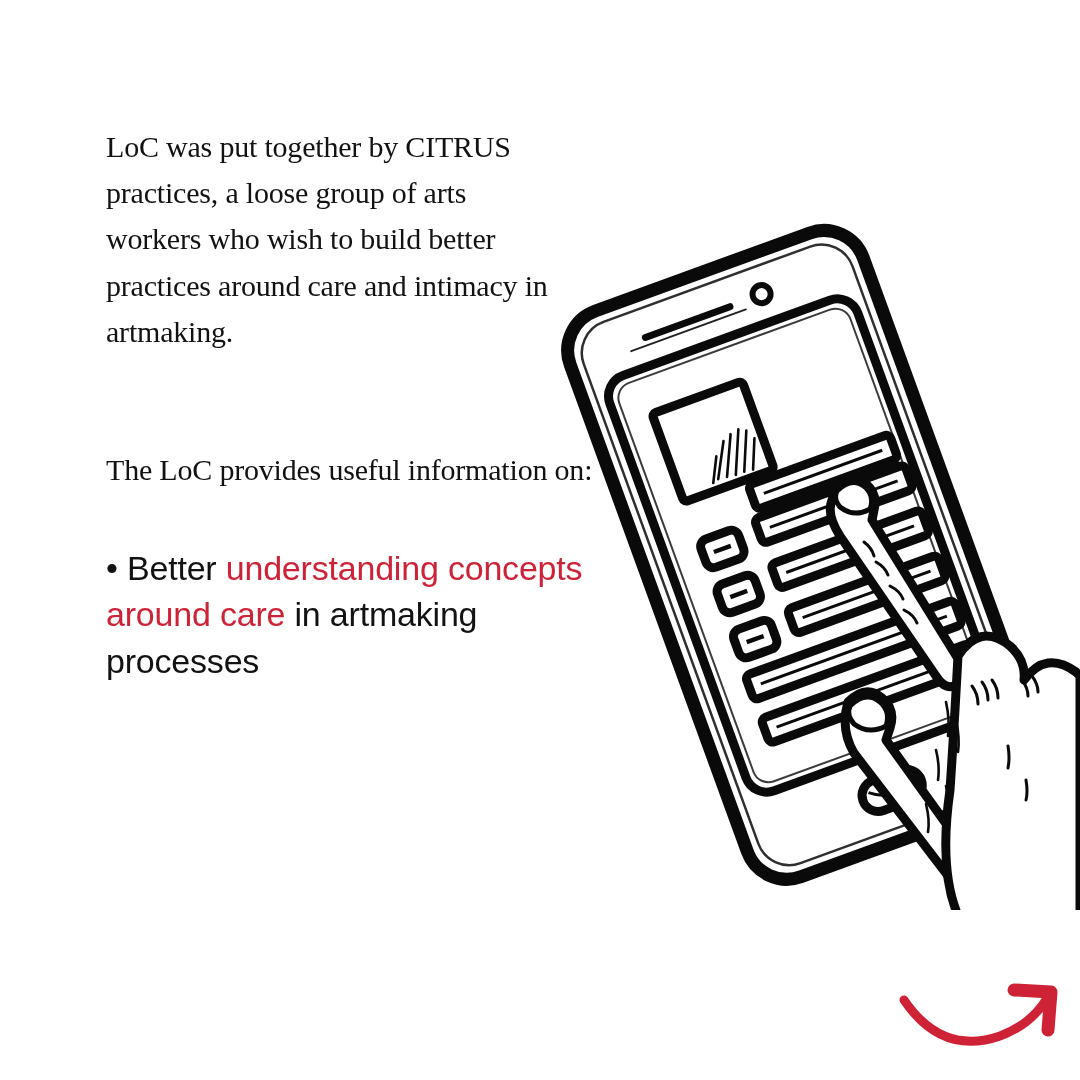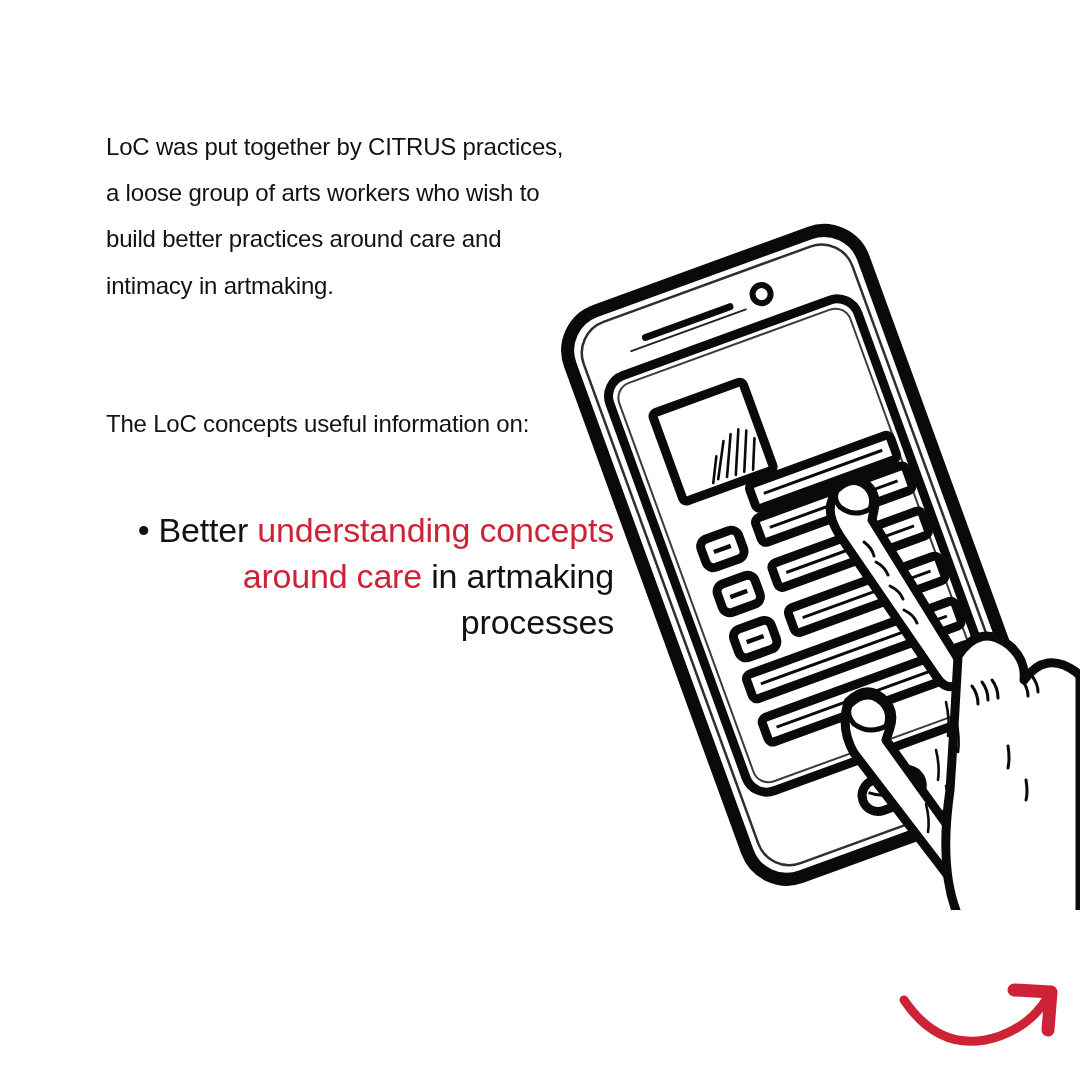--- a/index.html
+++ b/index.html
@@ -24,41 +24,41 @@
 
   
   .text-col {
     position: absolute;
     left: 106px;
     top: 124px;
     width: 500px;
   }
 
   .para {
-    font-size: 24px;
+    font-size: 30px;
     line-height: 46.2px;
     color: #121212;
     letter-spacing: -0.2px;
     font-weight: 400;
     white-space: pre-line;
     margin: 0;
+    font-family: Liberation Serif, serif;
   }
 
   .para.intro {
     width: 460px;
   }
 
   .gap-a { height: 92px; }
   .gap-b { height: 52px; }
 
   .bullets {
-    margin: 8px;
+    margin: 0;
     padding: 0;
     list-style: none;
-    text-align: right;
   }
 
   .bullet-line {
     font-size: 34px;
     line-height: 46.2px;
     color: #121212;
     letter-spacing: -0.2px;
     width: 500px;
     margin: 0;
   }
@@ -93,21 +93,21 @@
 <body>
 
 <div id="slide">
 
   <div class="text-col">
 
     <p class="para intro">LoC was put together by CITRUS practices, a loose group of arts workers who wish to build better practices around care and intimacy in artmaking.</p>
 
     <div class="gap-a"></div>
 
-    <p class="para">The LoC concepts useful information on:</p>
+    <p class="para">The LoC provides useful information on:</p>
 
     <div class="gap-b"></div>
 
     <ul class="bullets">
 
       <li class="bullet-line">
         <span class="bullet-dot">•</span><span> Better </span><span class="hl">understanding concepts around care</span><span> in artmaking processes</span>
       </li>
 
 

